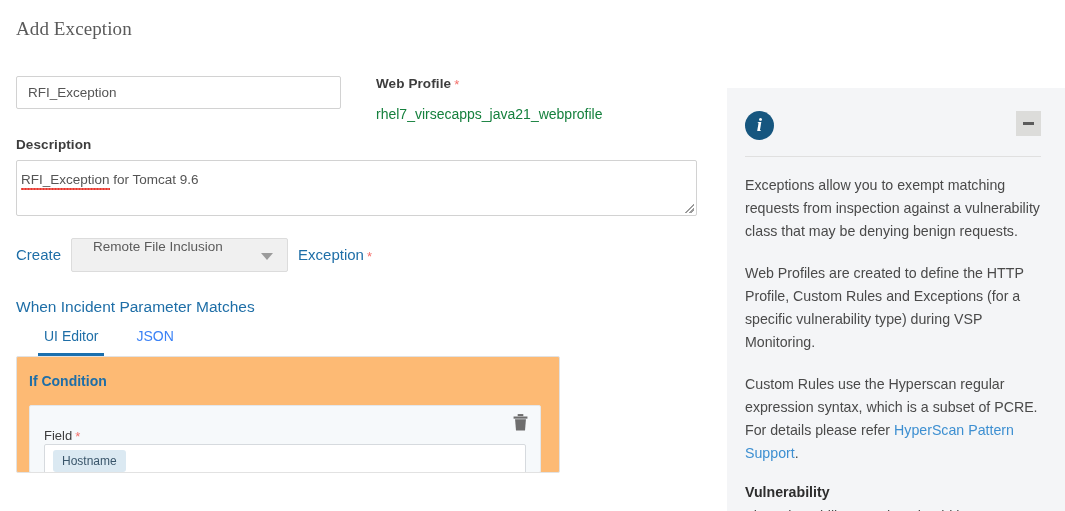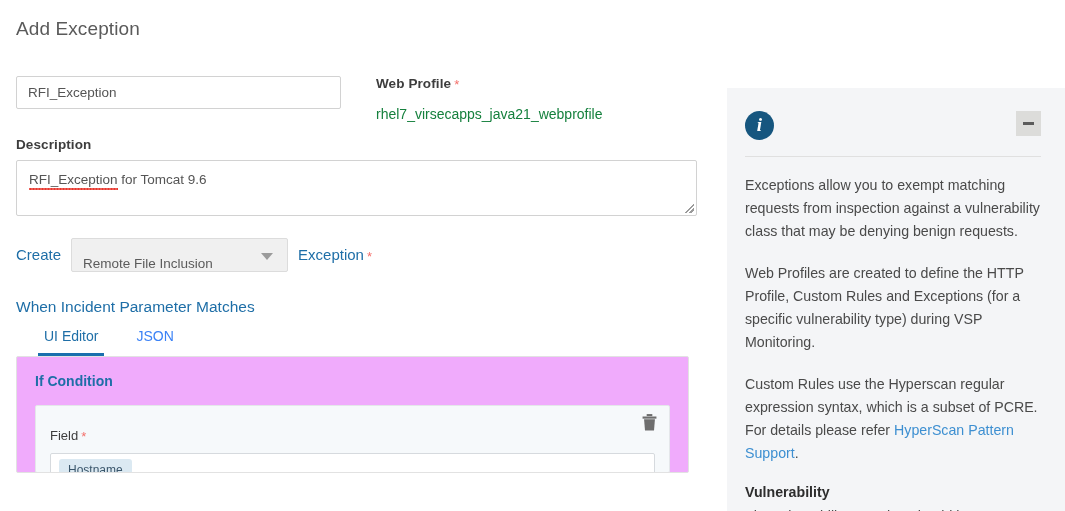--- a/index.html
+++ b/index.html
@@ -26,20 +26,21 @@
     padding: 18px 16px 0 16px;
     overflow: hidden;
   }
 
   .page-title {
     font-size: 19px;
     color: #5a5a5a;
     font-weight: 400;
     margin: 0 0 36px 0;
     letter-spacing: .1px;
+    font-family: Liberation Serif, serif;
   }
 
   .field-label {
     font-size: 13.5px;
     color: #3d3d3d;
     font-weight: 700;
     margin-bottom: 8px;
     display: block;
     letter-spacing: .1px;
   }
@@ -84,21 +85,21 @@
   .desc-box {
     position: relative;
     width: 681px;
     height: 56px;
     border: 1px solid #d2d2d2;
     border-radius: 2px;
     background: #fff;
   }
   .desc-text {
     position: absolute;
-    left: 12px; top: 11px;
+    left: 4px; top: 11px;
     font-size: 13.5px;
     color: #555;
     white-space: nowrap;
   }
   .spell {
     background-image: radial-gradient(circle at 1.5px 3px, #e8382f 1.1px, transparent 1.2px);
     background-size: 3px 4px;
     background-repeat: repeat-x;
     background-position: 0 100%;
     padding-bottom: 3px;
@@ -124,22 +125,23 @@
   }
   .select-box {
     position: relative;
     width: 217px;
     height: 34px;
     margin: 0 10px;
     background: #f0f0f0;
     border: 1px solid #dcdcdc;
     border-radius: 2px;
     display: flex;
-    align-items: flex-end;
-    cursor: pointer;
+    align-items: flex-start;
+    cursor: pointer;
+    padding-left: 10px;
   }
   .select-value {
     font-size: 13.5px;
     color: #5b5b5b;
     padding-left: 11px;
   }
   .caret {
     position: absolute;
     right: 14px; top: 50%;
     margin-top: -2px;
@@ -172,25 +174,25 @@
   }
   .tab.active {
     color: #1e6ea7;
     border-bottom-color: #1a6fae;
     font-weight: 400;
   }
 
   
   .panel {
     margin-top: 0;
-    width: 673px;
+    width: 544px;
     border: 1px solid #e2e2e2;
     border-radius: 2px;
-    background: #f0abfc;
-    padding: 16px 18px 0 18px;
+    background: #fdba74;
+    padding: 16px 18px 0 12px;
     height: 117px;
     overflow: hidden;
   }
   .panel-title {
     font-size: 14px;
     color: #1e6ea7;
     font-weight: 700;
     margin-bottom: 16px;
   }
   .cond-box {
@@ -204,21 +206,20 @@
   .trash {
     position: absolute;
     right: 12px; top: 8px;
     width: 15px; height: 17px;
     cursor: pointer;
   }
   .cond-label {
     font-size: 13px;
     color: #3d3d3d;
     font-weight: 400;
-    margin-bottom: 9px;
   }
   .chips-input {
     border: 1px solid #d6dade;
     background: #fff;
     border-radius: 2px;
     height: 34px;
     padding: 5px 8px;
     display: flex;
     align-items: flex-start;
   }

